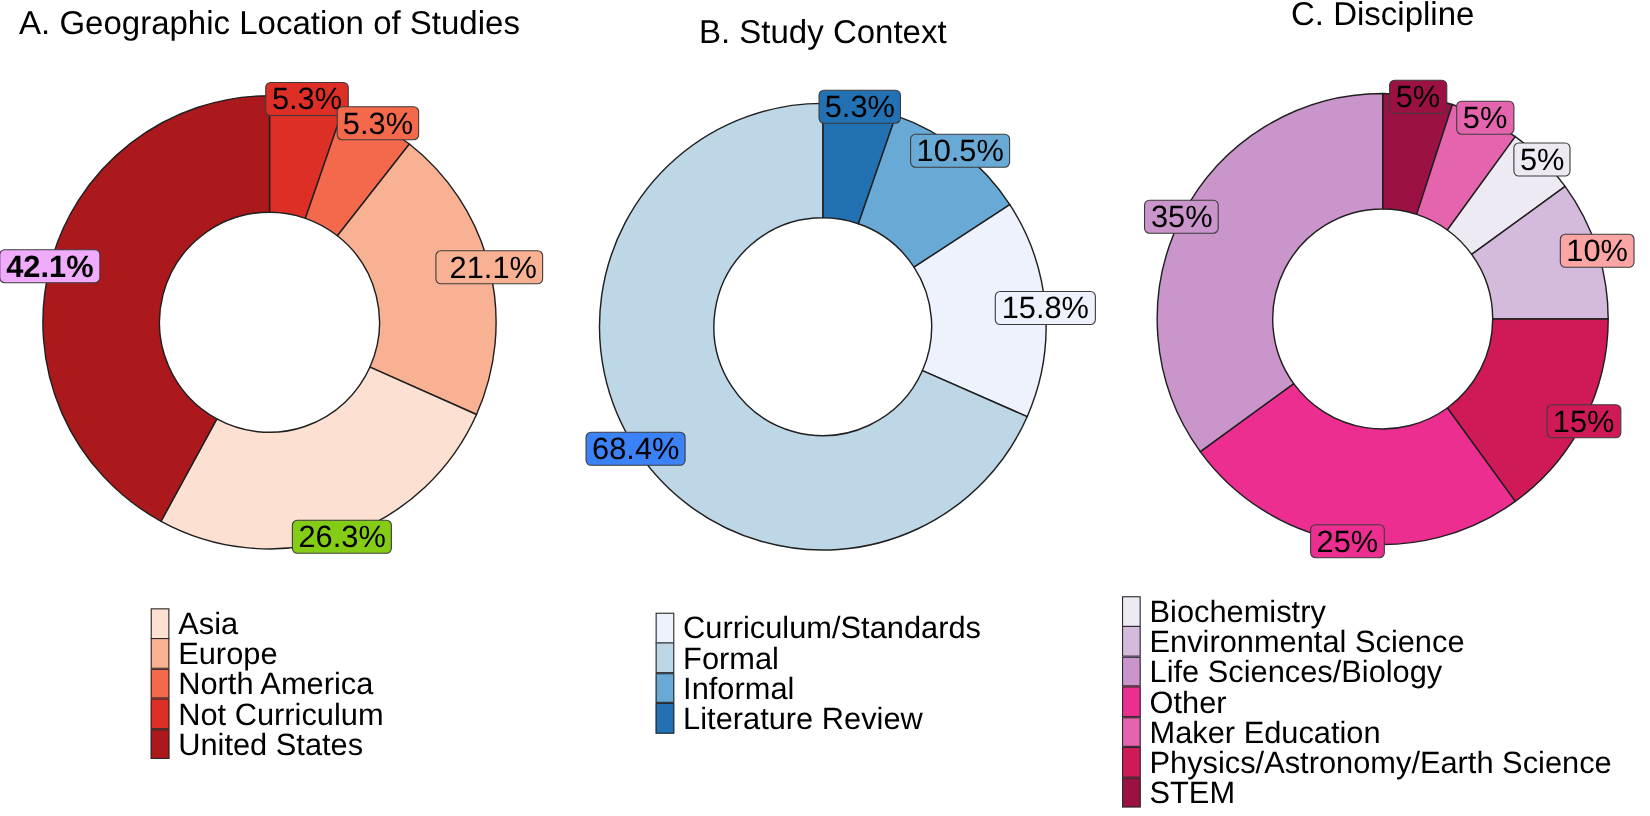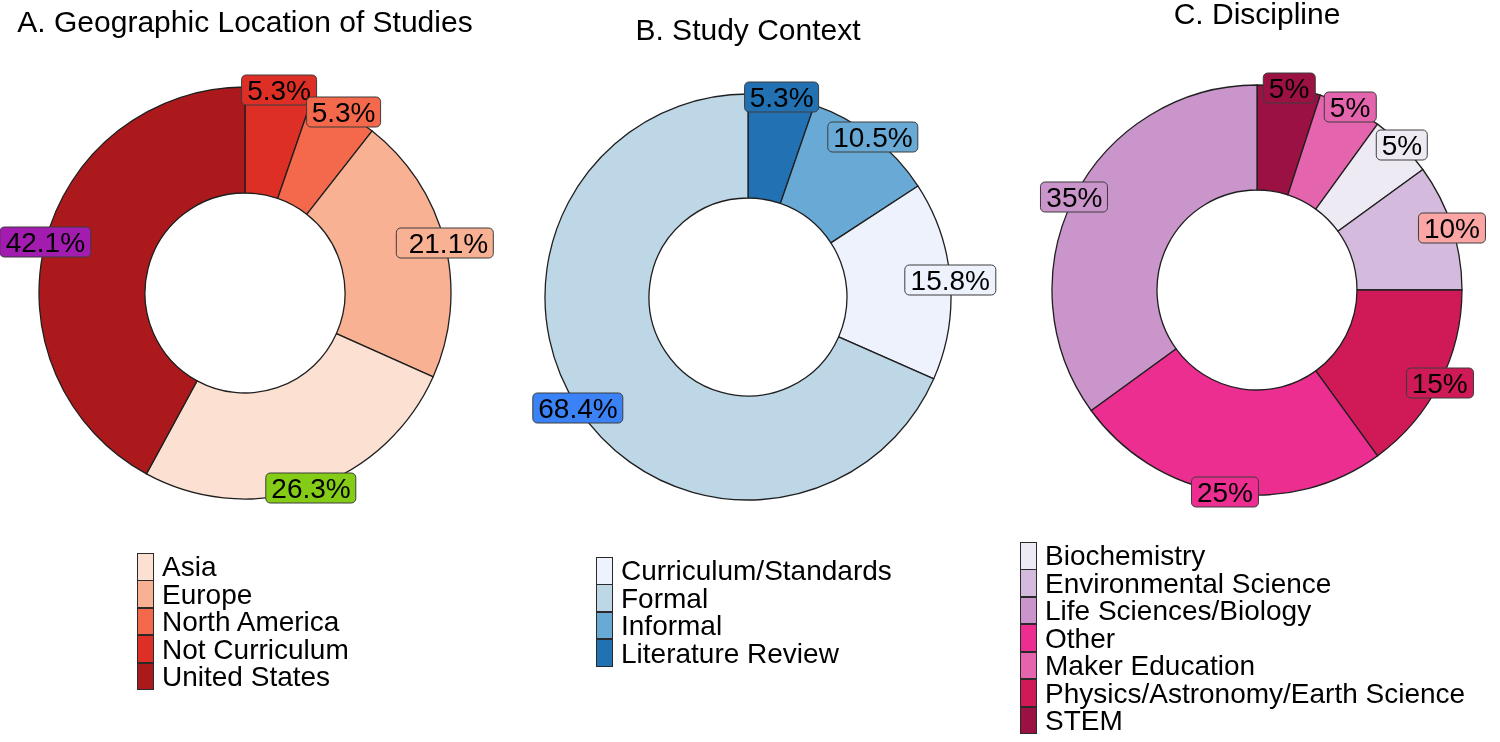--- a/index.html
+++ b/index.html
@@ -44,21 +44,21 @@
       <path d="M 1377.50 455.85 A 205 205 0 0 1 1091.15 410.50 L 1176.10 348.78 A 100 100 0 0 0 1315.78 370.90 Z" fill="#ec2e90" stroke="#1f1f1f" stroke-width="1.3" stroke-linejoin="round"></path>
       <path d="M 1091.15 410.50 A 205 205 0 0 1 1257.00 85.00 L 1257.00 190.00 A 100 100 0 0 0 1176.10 348.78 Z" fill="#c995ca" stroke="#1f1f1f" stroke-width="1.3" stroke-linejoin="round"></path>
     </svg>
   <div class="chart-title title-a">A. Geographic Location of Studies</div>
   <div class="chart-title title-b">B. Study Context</div>
   <div class="chart-title title-c">C. Discipline</div>
 <div class="pct-label" style="left: 279.108px; top: 89.8433px; background: rgb(221, 47, 38);">5.3%</div>
     <div class="pct-label" style="left: 343.583px; top: 112.121px; background: rgb(244, 105, 75);">5.3%</div>
     <div class="pct-label" style="left: 444.936px; top: 243.387px; background: rgb(249, 177, 148); padding-left: 12px;">21.1%</div>
     <div class="pct-label" style="left: 311.051px; top: 488.124px; background: #84cc16; text-align: center;">26.3%</div>
-    <div class="pct-label" style="left: 45.3789px; top: 242.133px; background: #a21caf;">42.1%</div>
+    <div class="pct-label" style="left: 45.3789px; top: 242.133px; background: #f0abfc; font-weight: bold;">42.1%</div>
     <div class="legend" style="left: 137px; top: 553px;">
       <div class="legend-row">
         <span class="legend-swatch" style="background: rgb(252, 224, 210);"></span>
         <span class="legend-label">Asia</span>
       </div>
       <div class="legend-row">
         <span class="legend-swatch" style="background: rgb(249, 177, 148);"></span>
         <span class="legend-label">Europe</span>
       </div>
       <div class="legend-row">

